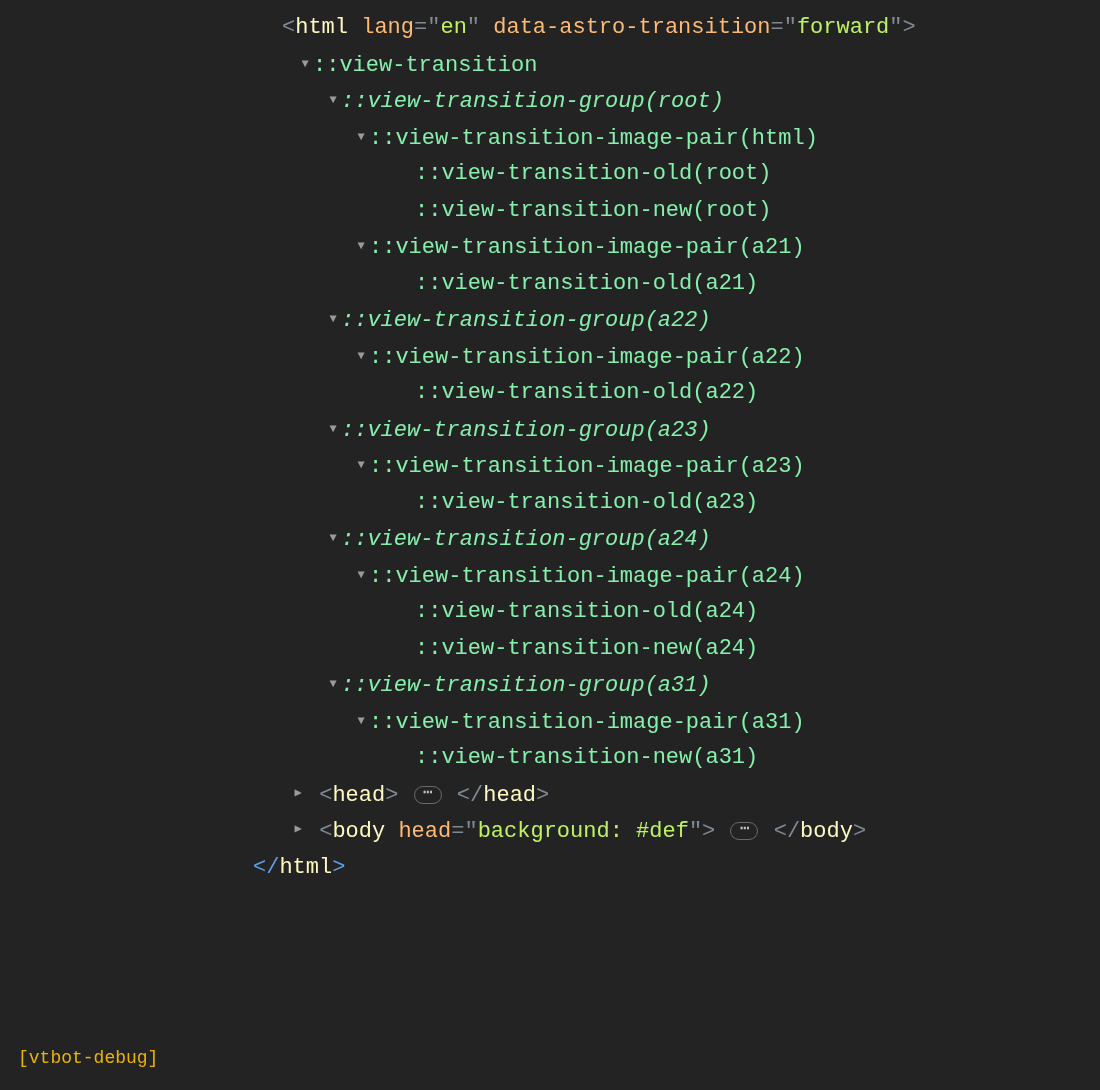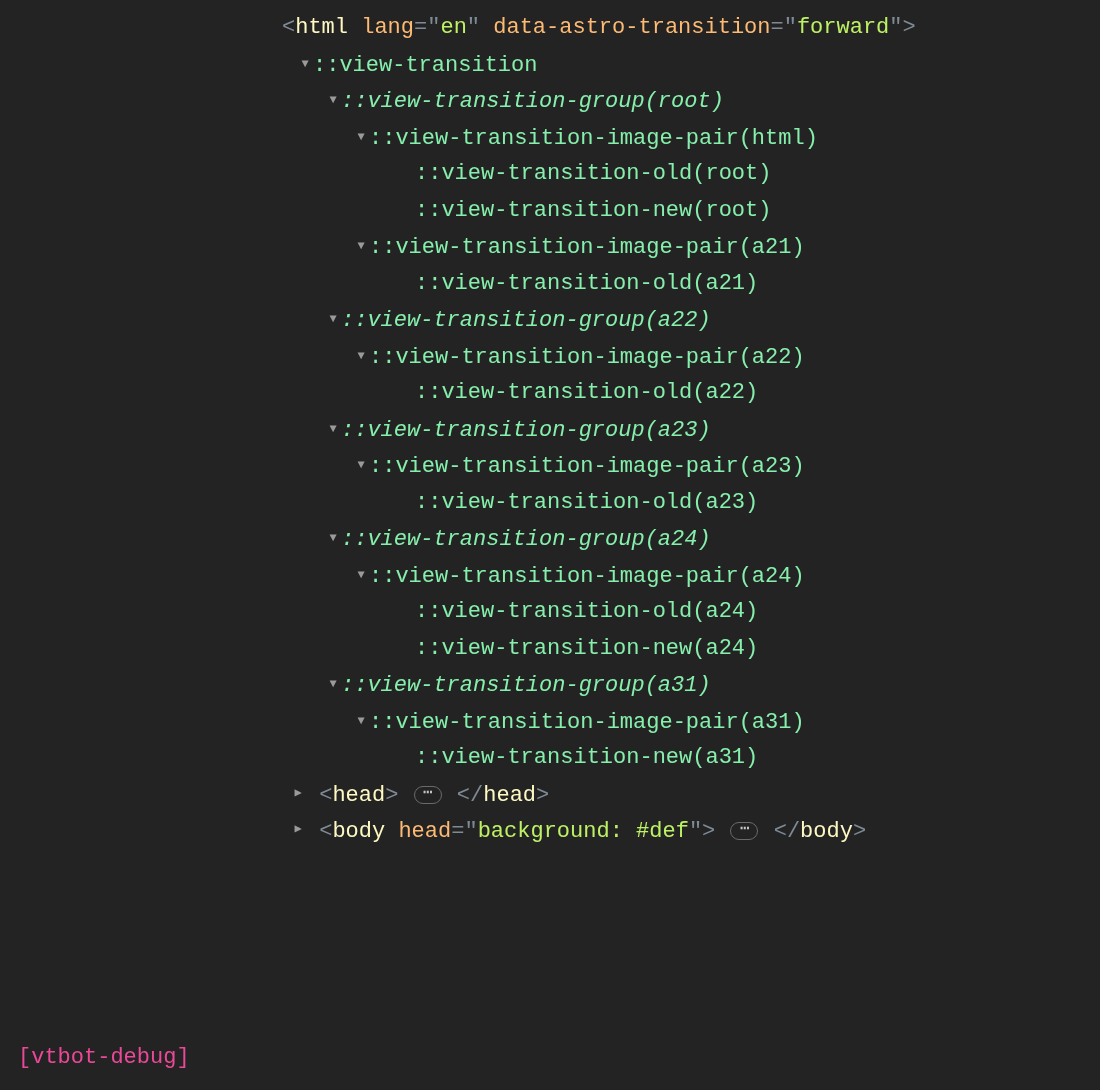--- a/index.html
+++ b/index.html
@@ -48,22 +48,22 @@
     font-size: 16px;
     line-height: 8px;
     vertical-align: middle;
     margin: 0 2px;
     cursor: pointer;
   }
   .status-label {
     position: absolute;
     left: 18px;
     bottom: 14px;
-    color: #ec4899;
-    font-size: 22px;
+    color: #eab308;
+    font-size: 18px;
   }
   .lvl0 { padding-left: 282px; }
   .lvl1 { padding-left: 297px; }
   .lvl2 { padding-left: 325px; font-style: italic; }
   .lvl3 { padding-left: 353px; }
   .lvl4 { padding-left: 399px; }
   .lvlh { padding-left: 290px; }
   .lvlc { padding-left: 253px; }
 </style>
 </head>
@@ -105,16 +105,19 @@
     <span class="punc">&lt;/</span><span class="tag">head</span><span class="punc">&gt;</span>
   </div>
 
   <div class="row lvlh">
     <span class="disclosure closed">▶</span>
     <span class="punc">&lt;</span><span class="tag">body</span><span> </span><span class="attr-name">head</span><span class="punc">=</span><span class="punc">"</span><span class="attr-val">background: #def</span><span class="punc">"</span><span class="punc">&gt;</span>
     <span class="ellipsis-pill">⋯</span>
     <span class="punc">&lt;/</span><span class="tag">body</span><span class="punc">&gt;</span>
   </div>
 
+  <div class="row lvlc">
+    <span class="punc-blue">&lt;/</span><span class="tag">html</span><span class="punc-blue">&gt;</span>
+  </div>
 
 </div>
 
 <div class="status-label">[vtbot-debug]</div>
 
 </body></html>

